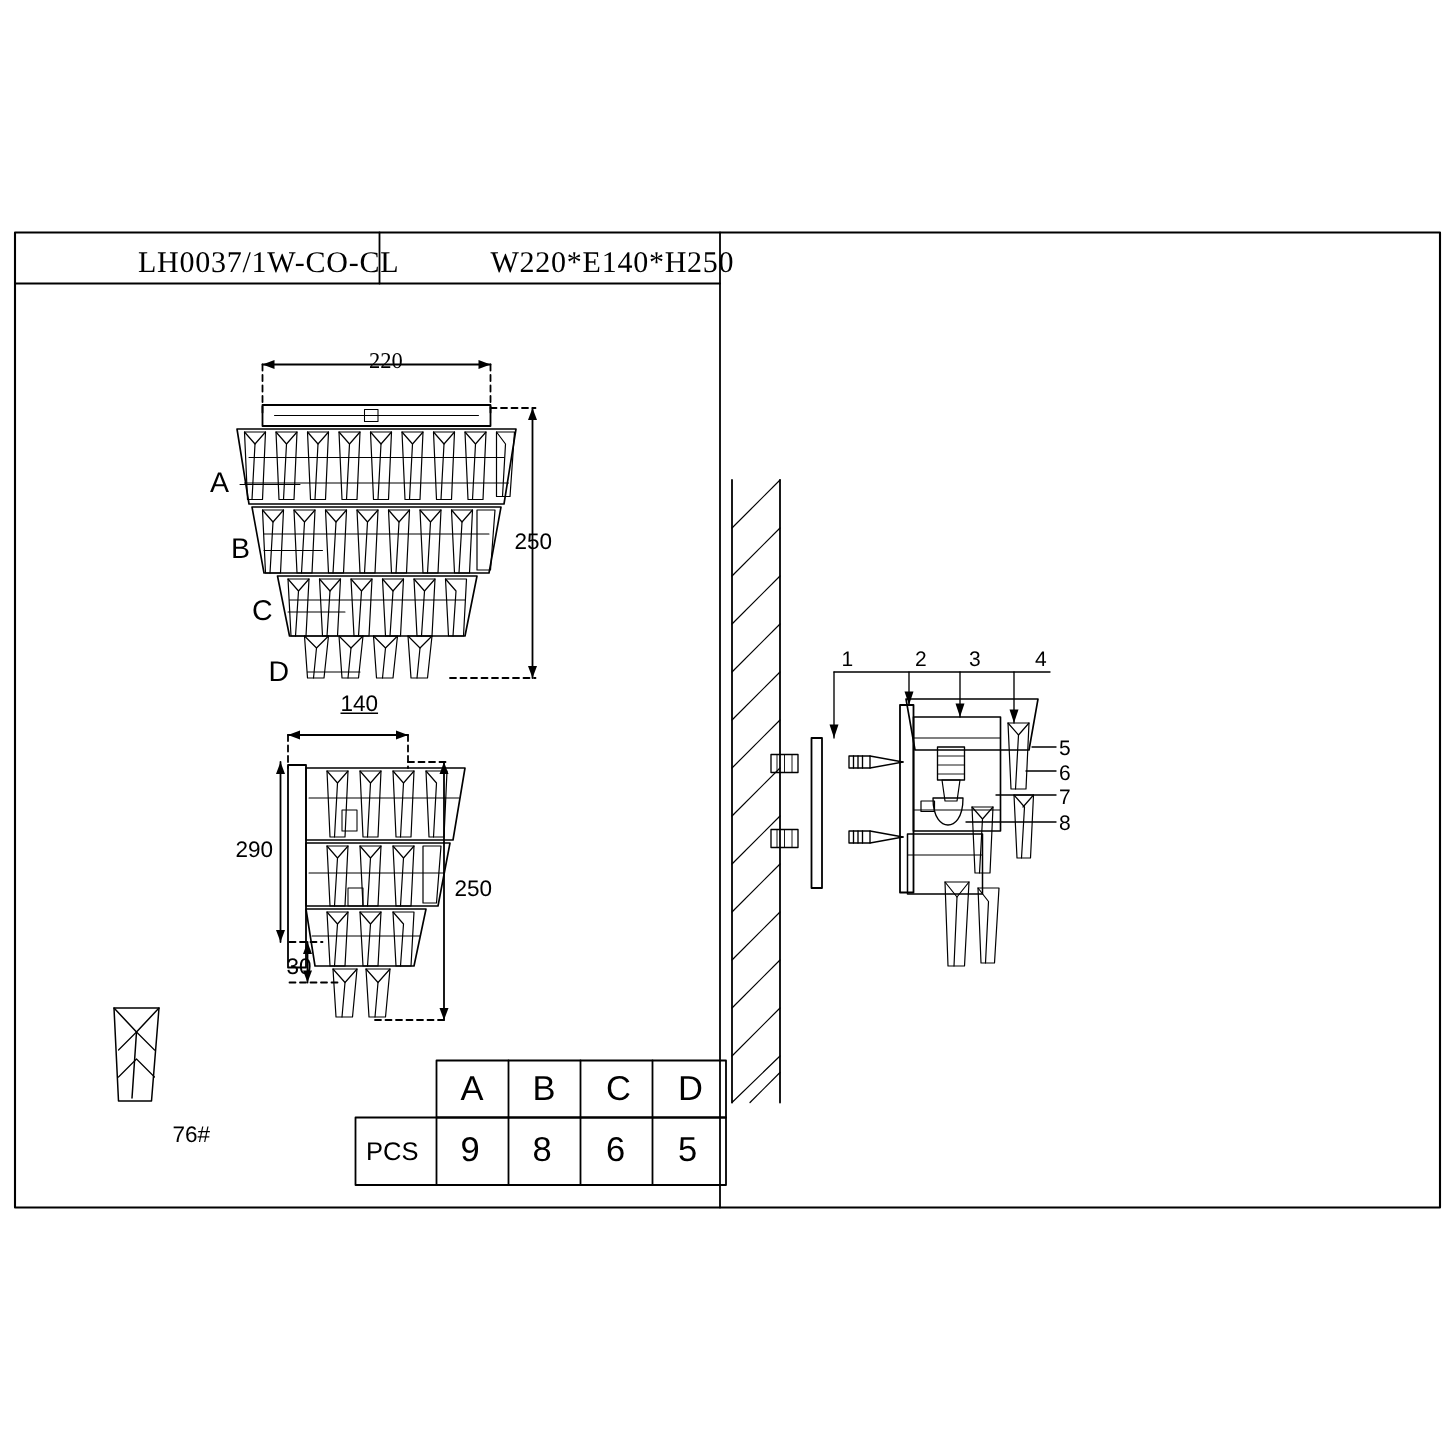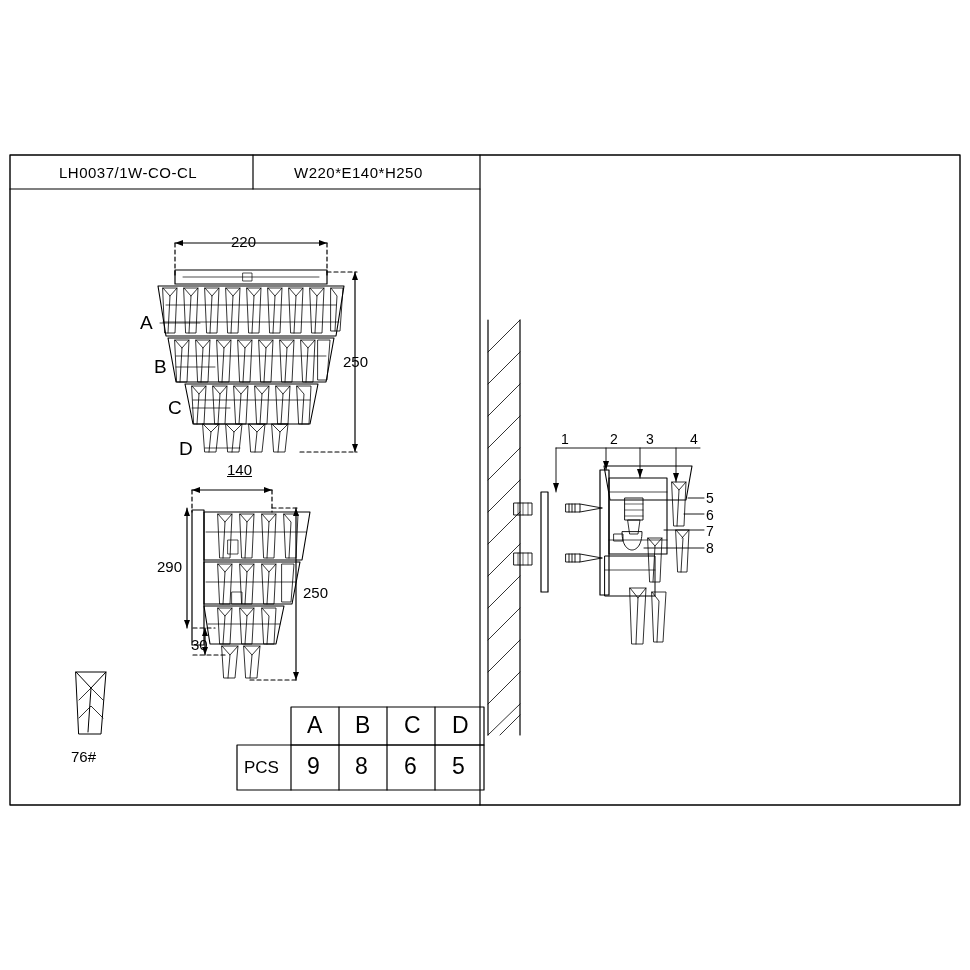--- a/index.html
+++ b/index.html
@@ -26,23 +26,24 @@
     width: 970px;
     height: 970px;
   }
   .lbl {
     position: absolute;
     font-family: "Liberation Sans", sans-serif;
     white-space: nowrap;
     line-height: 1;
   }
   .code {
-    font-family: Liberation Sans, sans-serif;
-    font-size: 15px;
+    font-family: Liberation Serif, serif;
+    font-size: 20px;
     letter-spacing: 0.5px;
+    margin-left: 33px;
   }
   .dim {
     font-size: 15px;
     font-family: "Liberation Sans", sans-serif;
   }
   .tier {
     font-size: 19px;
   }
   .num {
     font-size: 14px;
@@ -51,20 +52,21 @@
     font-size: 23px;
   }
   .tblval {
     font-size: 23px;
   }
   .tblpcs {
     font-size: 17px;
   }
   .part {
     font-size: 15px;
+    margin-left: 44px;
   }
 </style>
 </head>
 <body>
 
 <div id="sheet">
 
   <svg class="full" viewBox="0 0 970 970">
     <g fill="none" stroke="#000" stroke-width="1.2" stroke-linecap="round" stroke-linejoin="round">
 
@@ -384,21 +386,21 @@
         <line x1="664" y1="530" x2="704" y2="530"></line>
         <line x1="644" y1="548" x2="704" y2="548"></line>
       </g>
 
     </g>
   </svg>
 
   <div class="lbl code" style="left:59px; top:165px;">LH0037/1W-CO-CL</div>
   <div class="lbl code" style="left:294px; top:165px;">W220*E140*H250</div>
 
-  <div class="lbl dim" style="left:231px; top:234px;">220</div>
+  <div class="lbl dim" style="left:246px; top:234px;font-family:Liberation Serif, serif;">220</div>
   <div class="lbl dim" style="left:343px; top:354px;">250</div>
 
   <div class="lbl tier" style="left:140px; top:313px;">A</div>
   <div class="lbl tier" style="left:154px; top:357px;">B</div>
   <div class="lbl tier" style="left:168px; top:398px;">C</div>
   <div class="lbl tier" style="left:179px; top:439px;">D</div>
 
   <div class="lbl dim" style="left:227px; top:462px;text-decoration:underline;">140</div>
   <div class="lbl dim" style="left:157px; top:559px;">290</div>
   <div class="lbl dim" style="left:303px; top:585px;">250</div>

